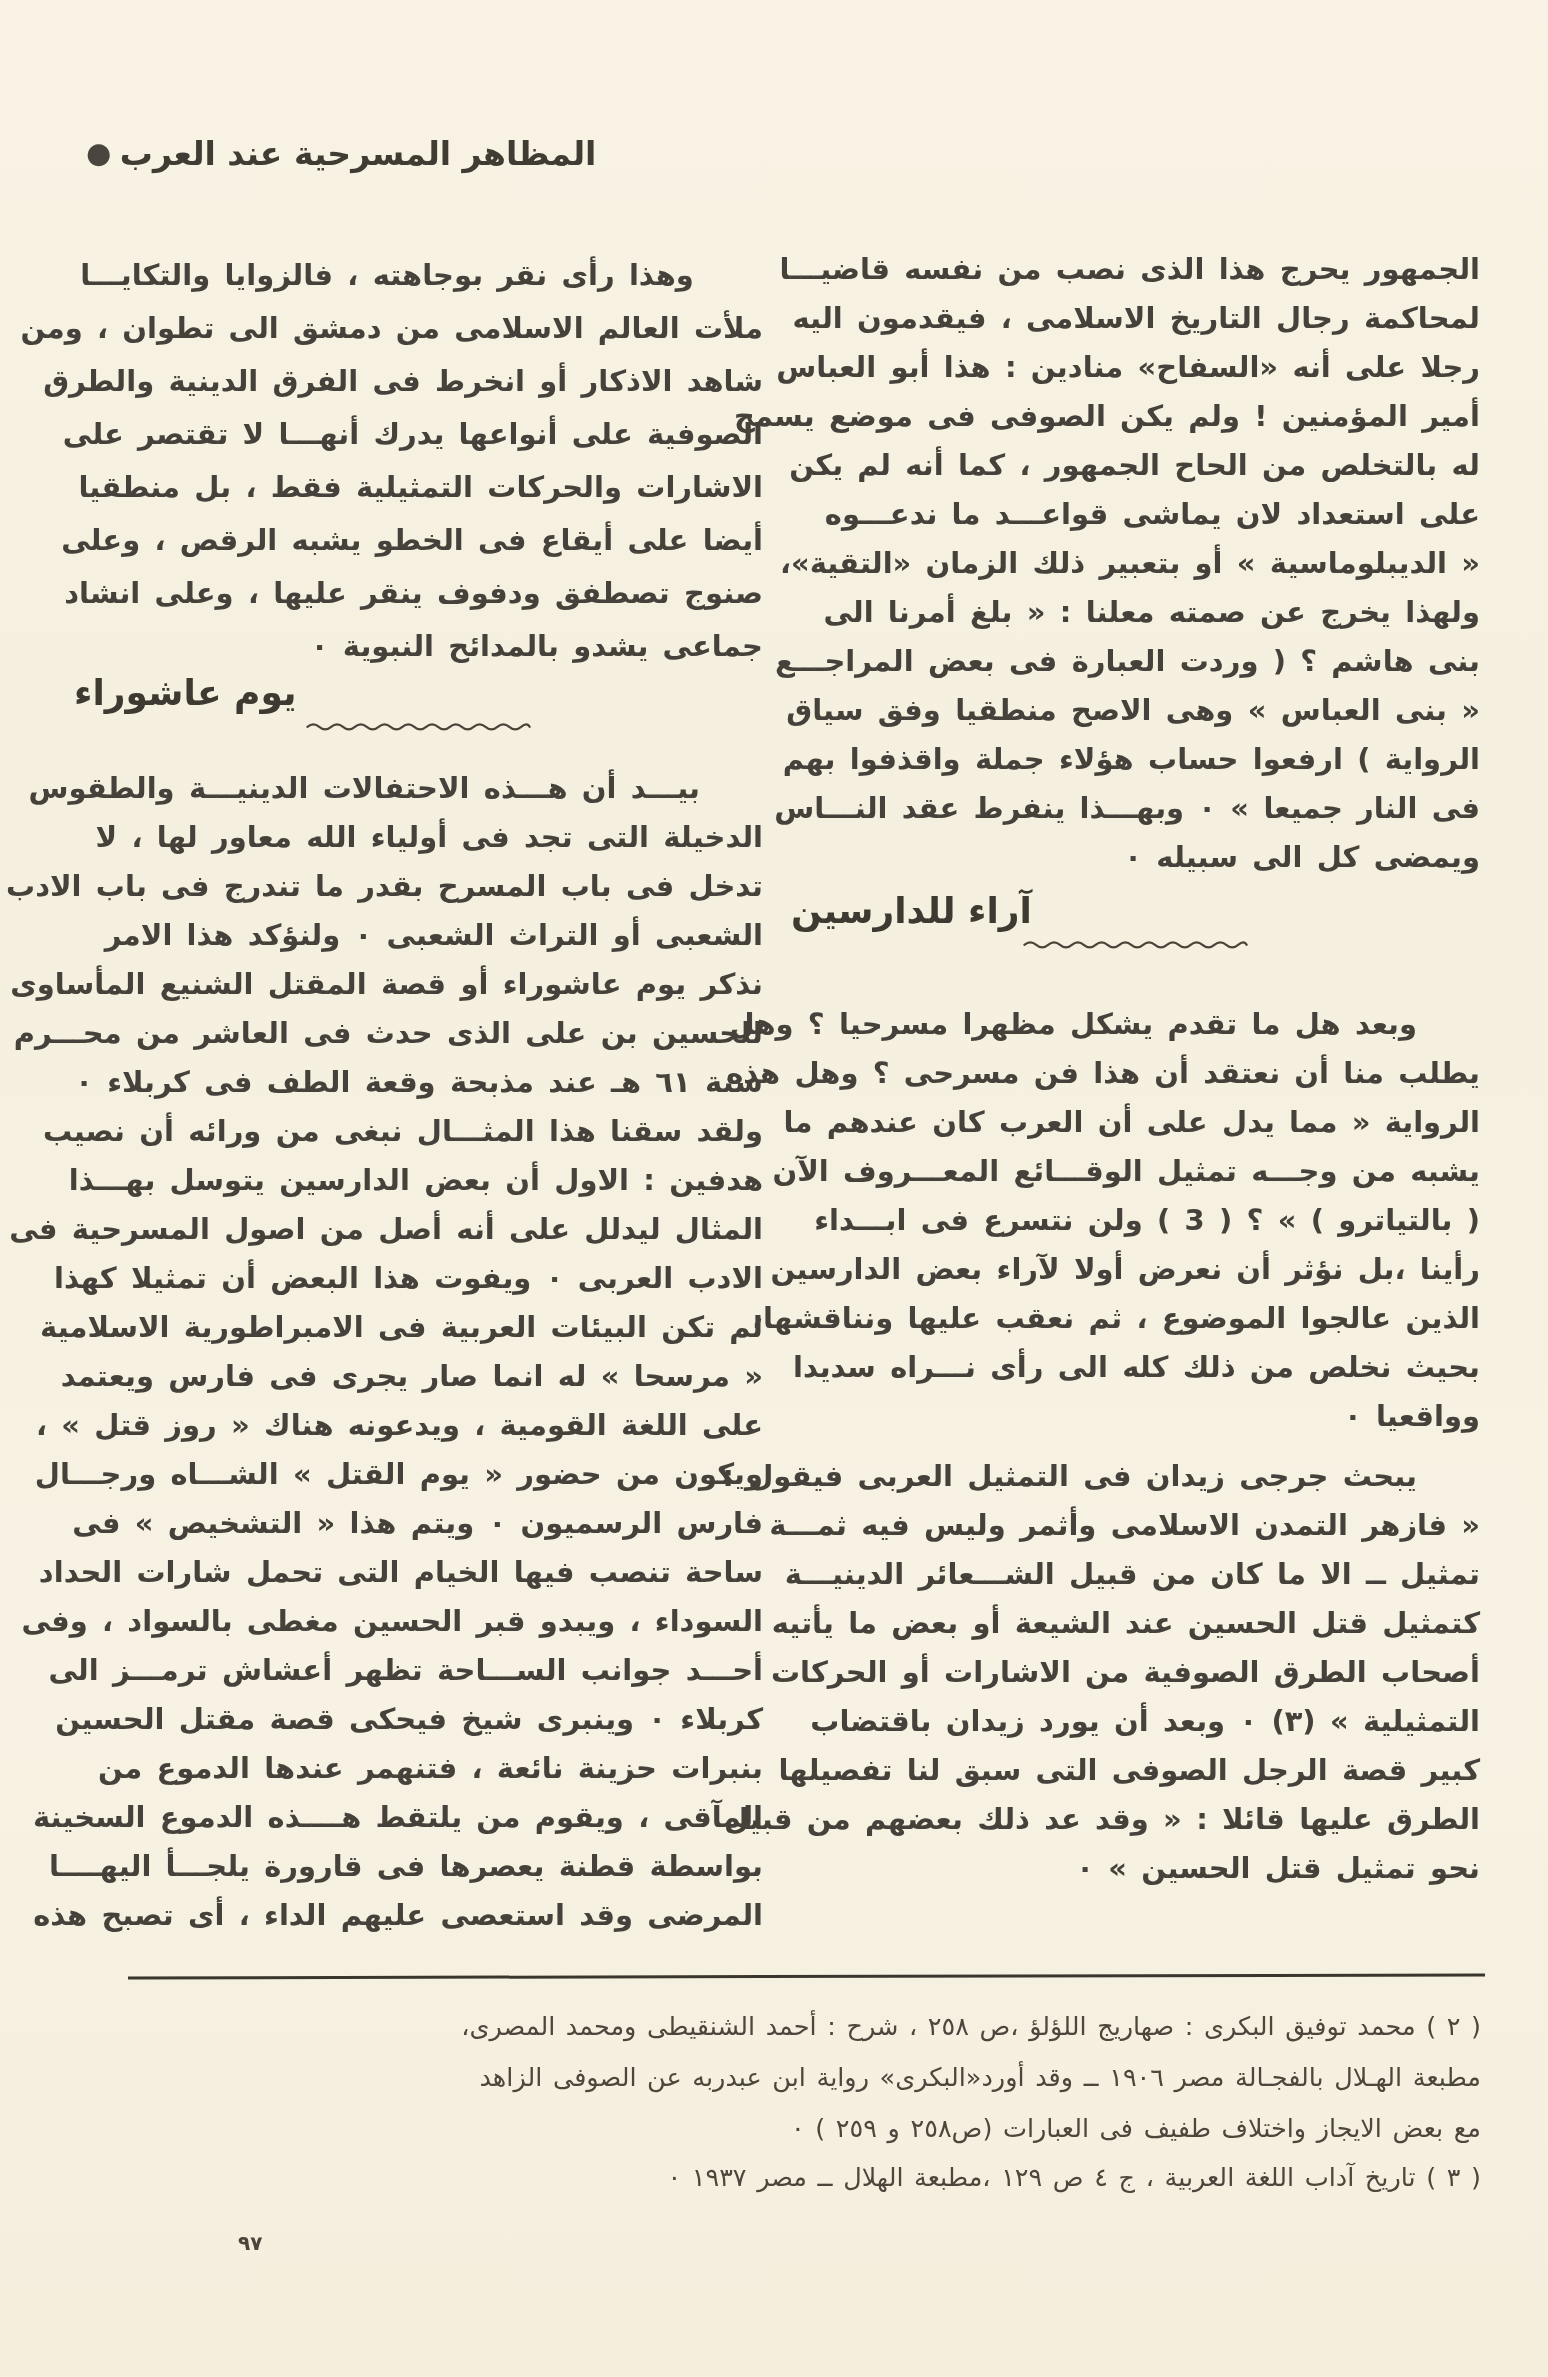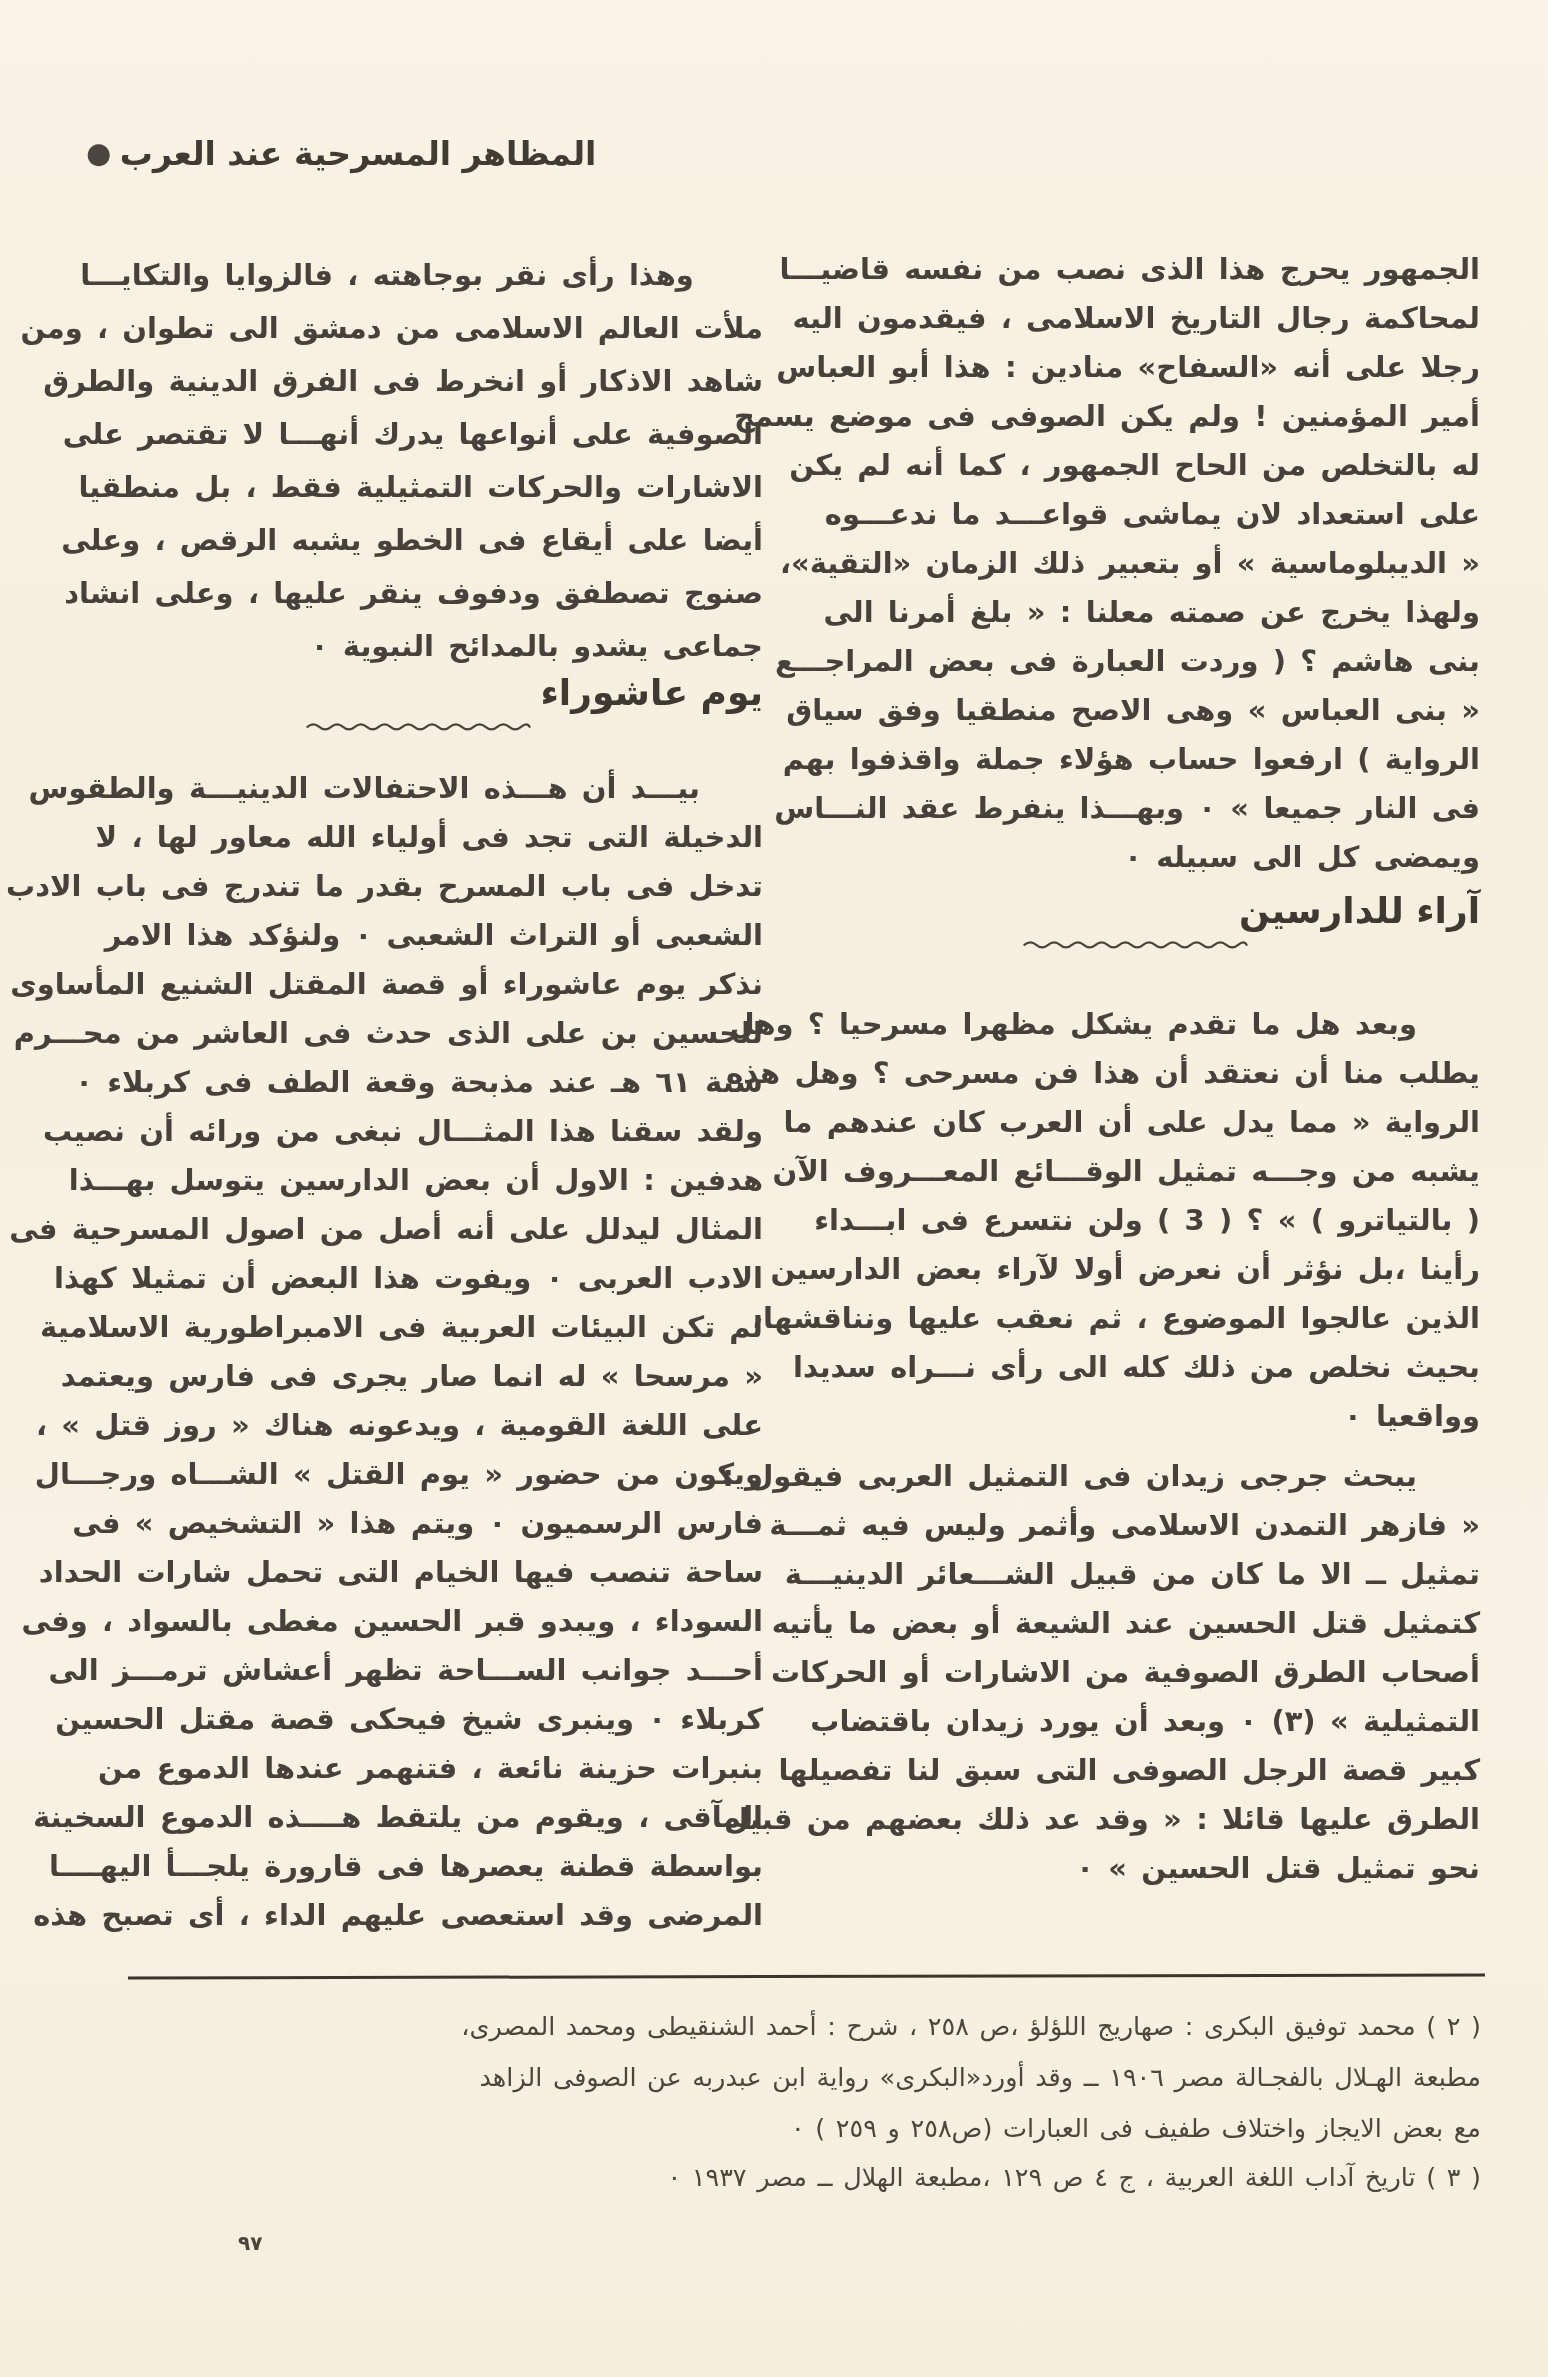--- a/index.html
+++ b/index.html
@@ -18,21 +18,21 @@
 
   .block{ position:absolute; width:689px; }
   .line{
     white-space:nowrap; text-align:right; direction:rtl;
     font-size:29px; font-weight:bold; color:#46413a;
     height:49px; line-height:49px; word-spacing:4.2px;
   }
   .lh62 .line{ height:53px; line-height:53px; }
   .ind .line:first-child{ padding-right:63px;text-align:center; }
 
-  .heading{ text-align:right; color:#3f3a31; }
+  .heading{ text-align:left; color:#3f3a31; }
   .heading .ht{ font-size:36px; font-weight:bold; white-space:nowrap; }
   .wave{ display:block; margin:6.8px auto 0 auto; }
 
   .separator{
     position:absolute; left:129px; top:1975px; width:1357px; height:3.4px;
     background:#3b362d; transform:rotate(-0.12deg);
   }
   .fn{
     position:absolute; left:75px; width:1407px;
     direction:rtl; text-align:right; white-space:nowrap;

